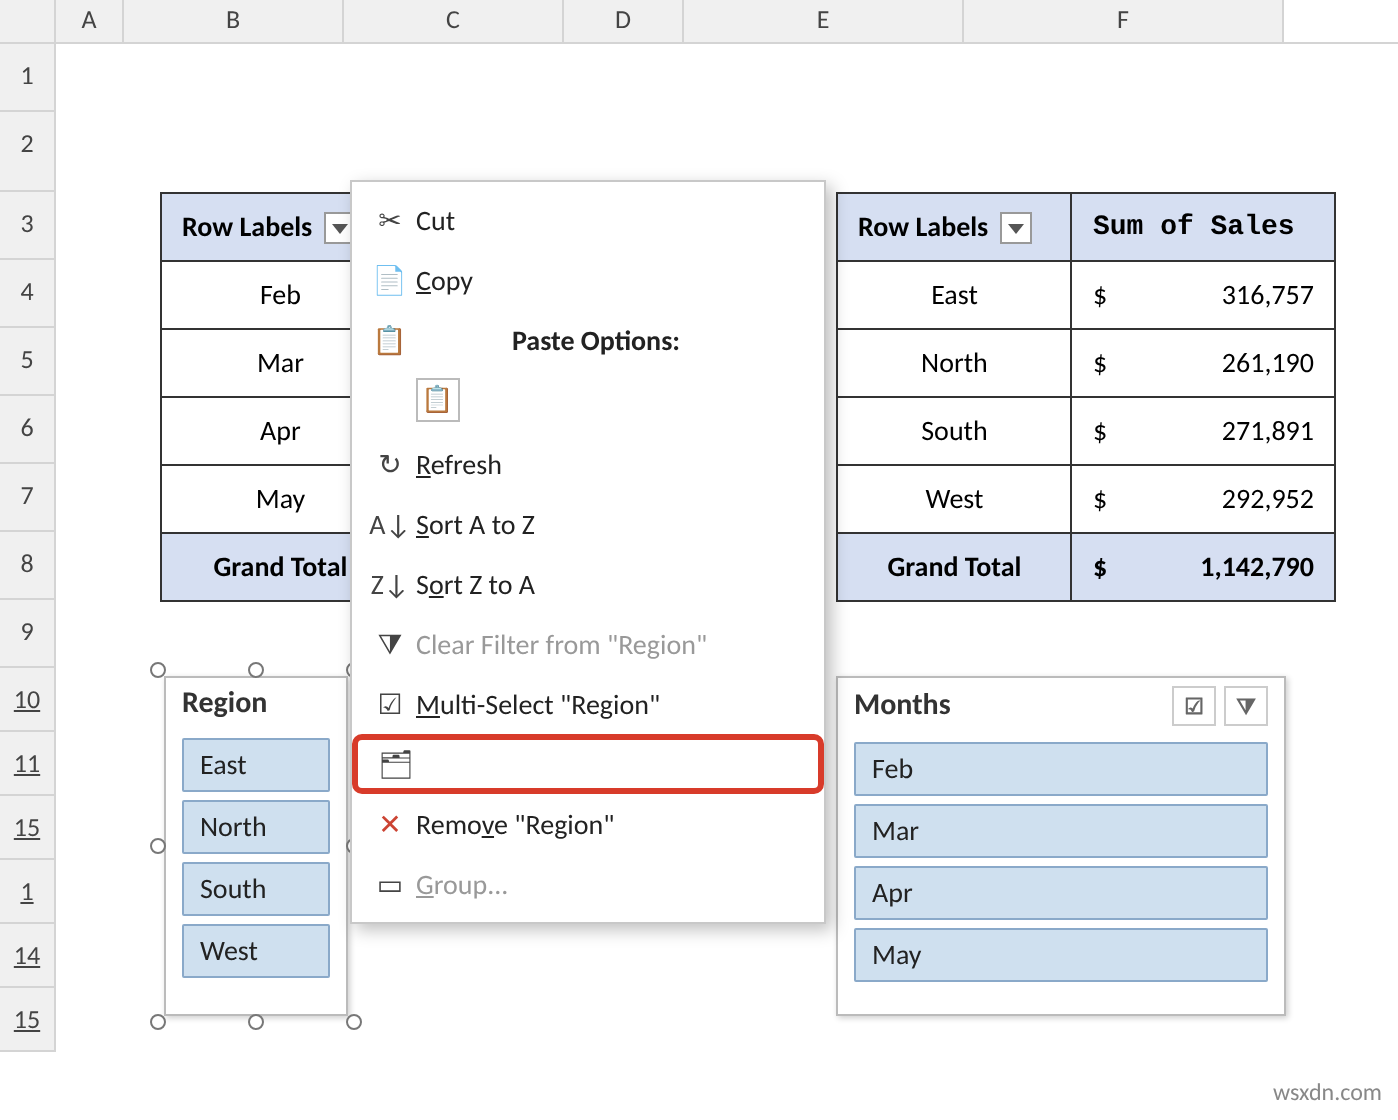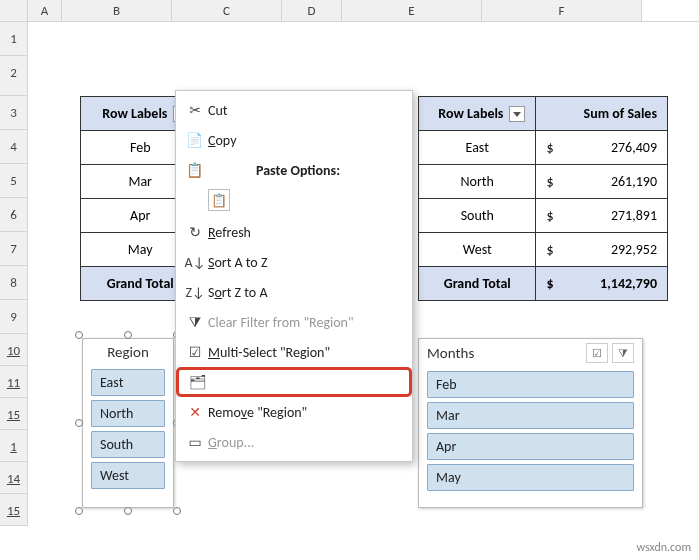--- a/index.html
+++ b/index.html
@@ -13,30 +13,30 @@
 
 
 .row-headers { position:absolute; top:22px; left:0; width:28px; background:#f0f0f0; }
 .rh { height:34px; border-bottom:1px solid #d4d4d4; border-right:1px solid #d4d4d4; text-align:center; font-size:13px; color:#444; line-height:34px; }
 .rh.r2{height:40px;}
 .rh.r10,.rh.r11,.rh.r12,.rh.r13,.rh.r14,.rh.r15{height:32px;text-decoration:underline;}
 
 
 .ptable { position:absolute; border-collapse:collapse; }
 .ptable td { border:1px solid #333; padding:6px 10px; background:#fff; height:34px; }
-.ptable .hdr { background:#d6dff2; font-weight:bold; text-align:right; }
+.ptable .hdr { background:#d6dff2; font-weight:bold; text-align:left; }
 .ptable .total { background:#d6dff2; font-weight:bold; }
 .ptable .num { text-align:right; }
 .ptable .mid { text-align:center; }
 .dd-btn { display:inline-block; width:16px; height:16px; border:1px solid #999; background:#fff; margin-left:6px; position:relative; vertical-align:middle; }
 .dd-btn::after{content:""; position:absolute; left:3px; top:5px; border-left:4px solid transparent; border-right:4px solid transparent; border-top:5px solid #555;}
 
 
 .slicer { position:absolute; background:#fff; border:1px solid #bbb; box-shadow:1px 1px 3px rgba(0,0,0,.2); }
-.slicer-header { display:flex; align-items:center; padding:4px 8px; font-weight:400; font-size:15px; color:#333;justify-content:center; }
+.slicer-header { display:flex; align-items:center; padding:4px 8px; font-weight:700; font-size:15px; color:#333; }
 .slicer-header .tools { margin-left:auto; display:flex; gap:4px;}
 .slicer-header .toolbtn { width:22px; height:20px; border:1px solid #ccc; background:#fff; display:flex; align-items:center; justify-content:center; font-size:11px; color:#666;}
 .slicer-items { padding:4px 8px; display:flex; flex-direction:column; gap:4px; }
 .slicer-item { background:#cfe0ef; border:1px solid #8aa9c9; padding:4px 8px; font-size:14px; color:#222; border-radius:1px;}
 .handles { position:absolute; inset:-4px; pointer-events:none;}
 .handle { position:absolute; width:8px; height:8px; background:#fff; border:1px solid #777; border-radius:50%; }
 
 
 .cmenu { position:absolute; left:175px; top:90px; width:238px; background:#fff; border:1px solid #c8c8c8; box-shadow:3px 3px 8px rgba(0,0,0,.25); padding:4px 0; font-size:14px; }
 .citem { display:flex; align-items:center; height:30px; padding:0 10px 0 6px; color:#222; }
@@ -107,25 +107,25 @@
         <td class="total mid">Grand Total</td>
         <td class="total"></td>
       </tr>
 </tbody>
   </table>
 
 <table class="ptable" style="left:418px; top:96px; width:250px;">
   <tbody>
       <tr>
     <td class="hdr" style="width:118px;"><span>Row Labels</span><span class="dd-btn"></span></td>
-    <td class="hdr" style="width:132px;">Sum of Sales</td>
+    <td class="hdr" style="width:132px;font-family:Liberation Mono, monospace;">Sum of Sales</td>
   </tr>
   <tr>
         <td class="mid">East</td>
-        <td class="num"><span style="float:left;">$</span><span>276,409</span></td>
+        <td class="num"><span style="float:left;">$</span><span>316,757</span></td>
       </tr>
   <tr>
         <td class="mid">North</td>
         <td class="num"><span style="float:left;">$</span><span>261,190</span></td>
       </tr>
   <tr>
         <td class="mid">South</td>
         <td class="num"><span style="float:left;">$</span><span>271,891</span></td>
       </tr>
   <tr>

